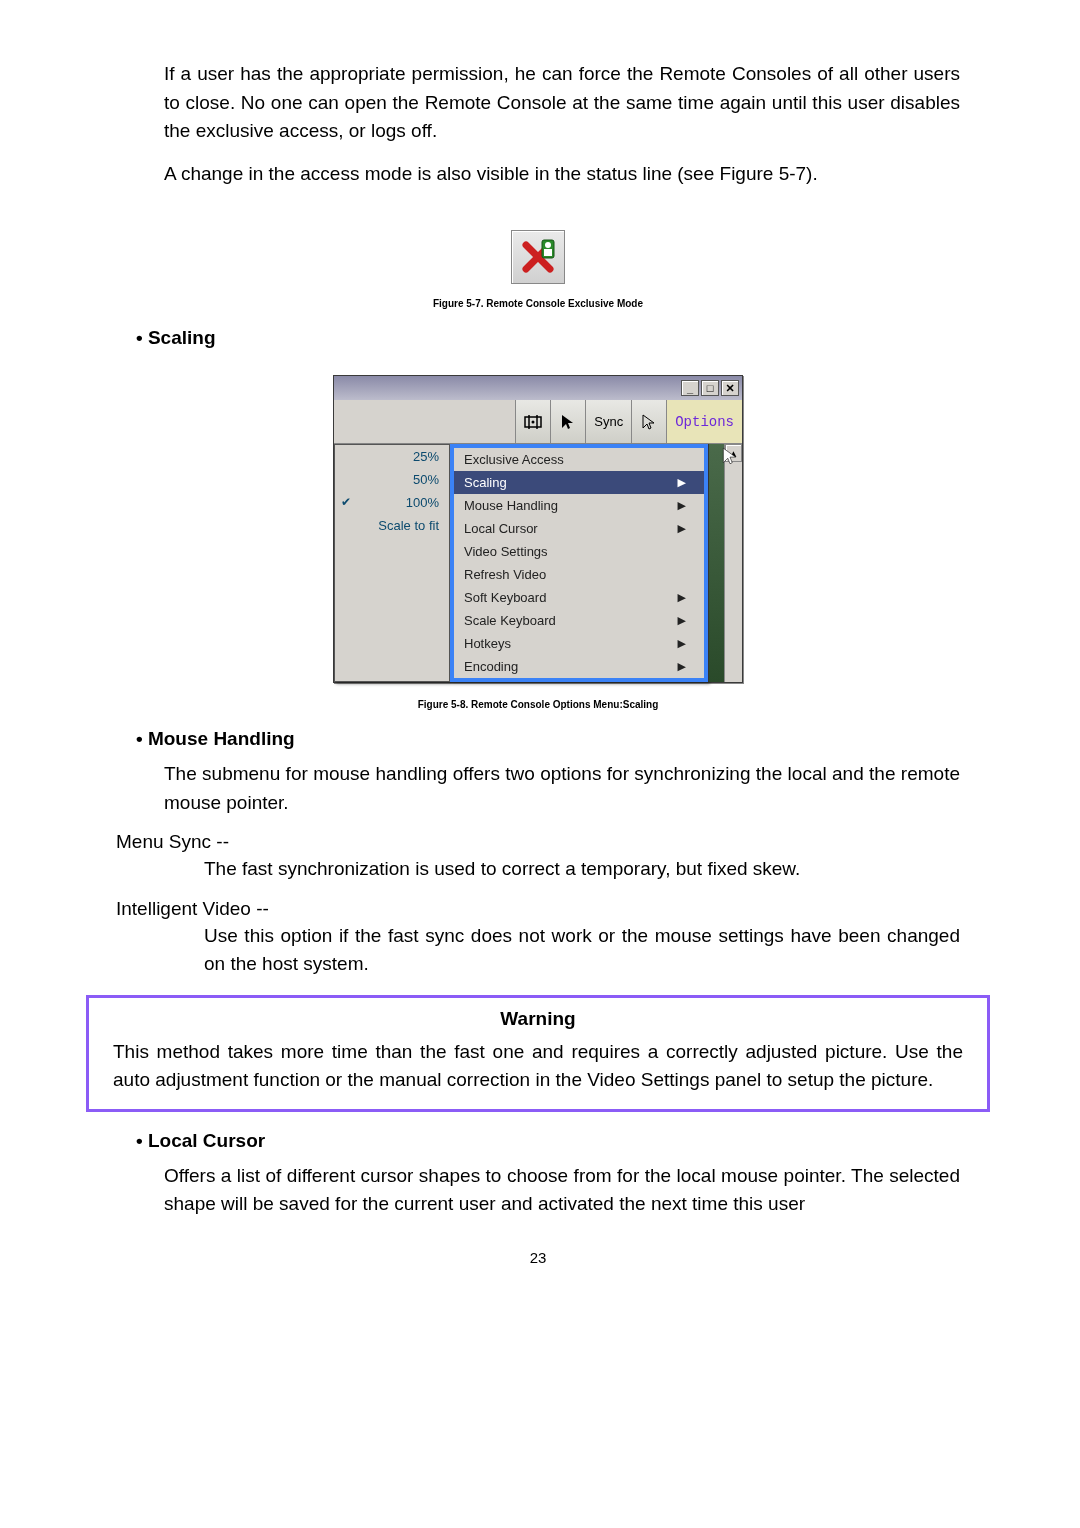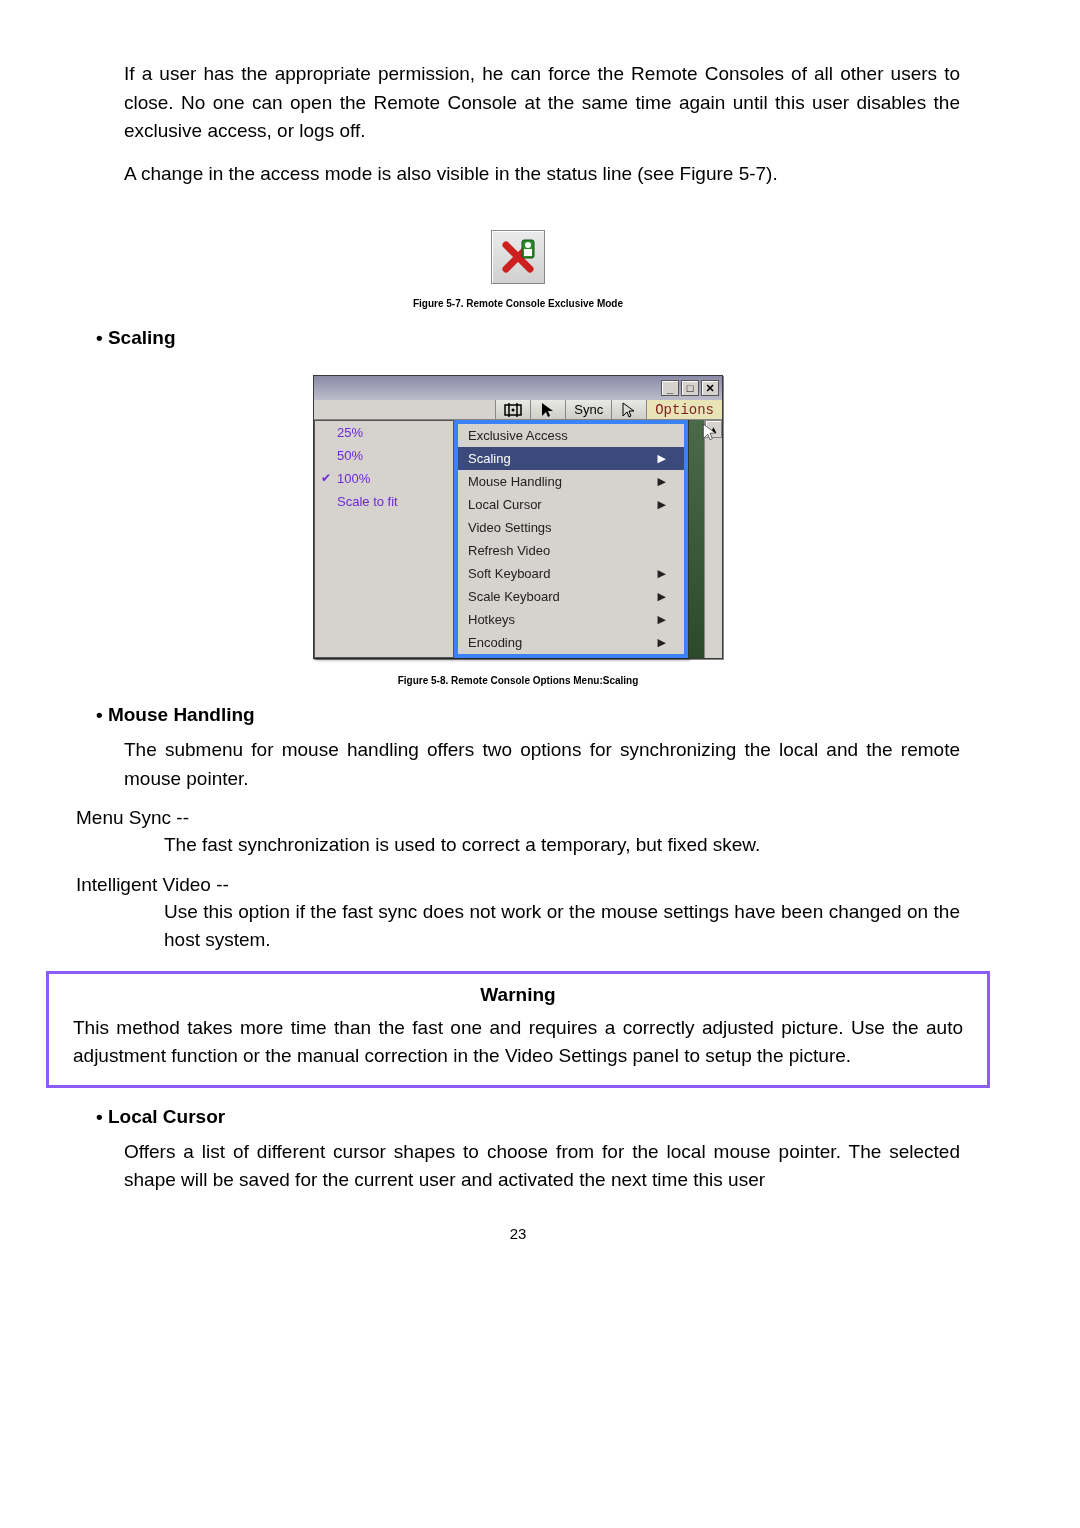--- a/index.html
+++ b/index.html
@@ -4,21 +4,21 @@
 <style>
   * { box-sizing: border-box; }
   body {
     margin: 0;
     background: #fff;
     font-family: Arial, Helvetica, sans-serif;
     color: #000;
     width: 1080px;
   }
   .page {
-    padding: 60px 120px 40px 76px;
+    padding: 60px 120px 40px 116px;
   }
   .body-text {
     font-size: 19px;
     line-height: 1.5;
     margin: 0 0 14px 0;
     text-align: justify;
   }
   .indent { margin-left: 48px; }
   .indent2 { margin-left: 68px; }
   .indent3 { margin-left: 88px; }
@@ -71,52 +71,53 @@
   .tb-btn {
     width:18px; height:16px;
     background:#d6d3ce;
     border:1px solid #555;
     box-shadow: inset 1px 1px 0 #fff;
     font-size:11px; line-height:14px;
     display:flex; align-items:center; justify-content:center;
     font-weight:bold;
   }
   .rc-toolbar {
-    height:20px;
+    height:44px;
     display:flex; justify-content:flex-end; align-items:stretch;
     background:#d6d3ce;
     border-bottom:1px solid #888;
   }
   .tbar-btn {
     border-left:1px solid #888;
     padding: 0 8px;
     display:flex; align-items:center; justify-content:center;
     background: linear-gradient(#e8e8e4,#cfcfc8);
   }
   .tbar-btn svg { width:18px; height:18px; }
   .options-btn {
     background:#e8e4b8;
-    color:#7f1d1d;
+    color:#6d28d9;
     font-family: "Courier New", monospace;
     font-size:14px;
     padding:0 8px;
     border-left:1px solid #888;
     display:flex; align-items:center;
   }
   .rc-body {
     display:flex;
     background:#5a5a6a;
     position:relative;
   }
   .submenu {
-    width: 140px;
+    width: 116px;
     background:#d6d3ce;
     border:1px solid #555;
     box-shadow: 2px 2px 3px rgba(0,0,0,0.4);
-    color:#6d28d9;
+    color:#0c4a6e;
+    text-align:right;
   }
   .submenu-item {
     padding: 4px 10px 4px 22px;
     position:relative;
   }
   .submenu-item.checked::before {
     content:"✔";
     position:absolute; left:6px; top:4px;
     font-size:12px;
   }

